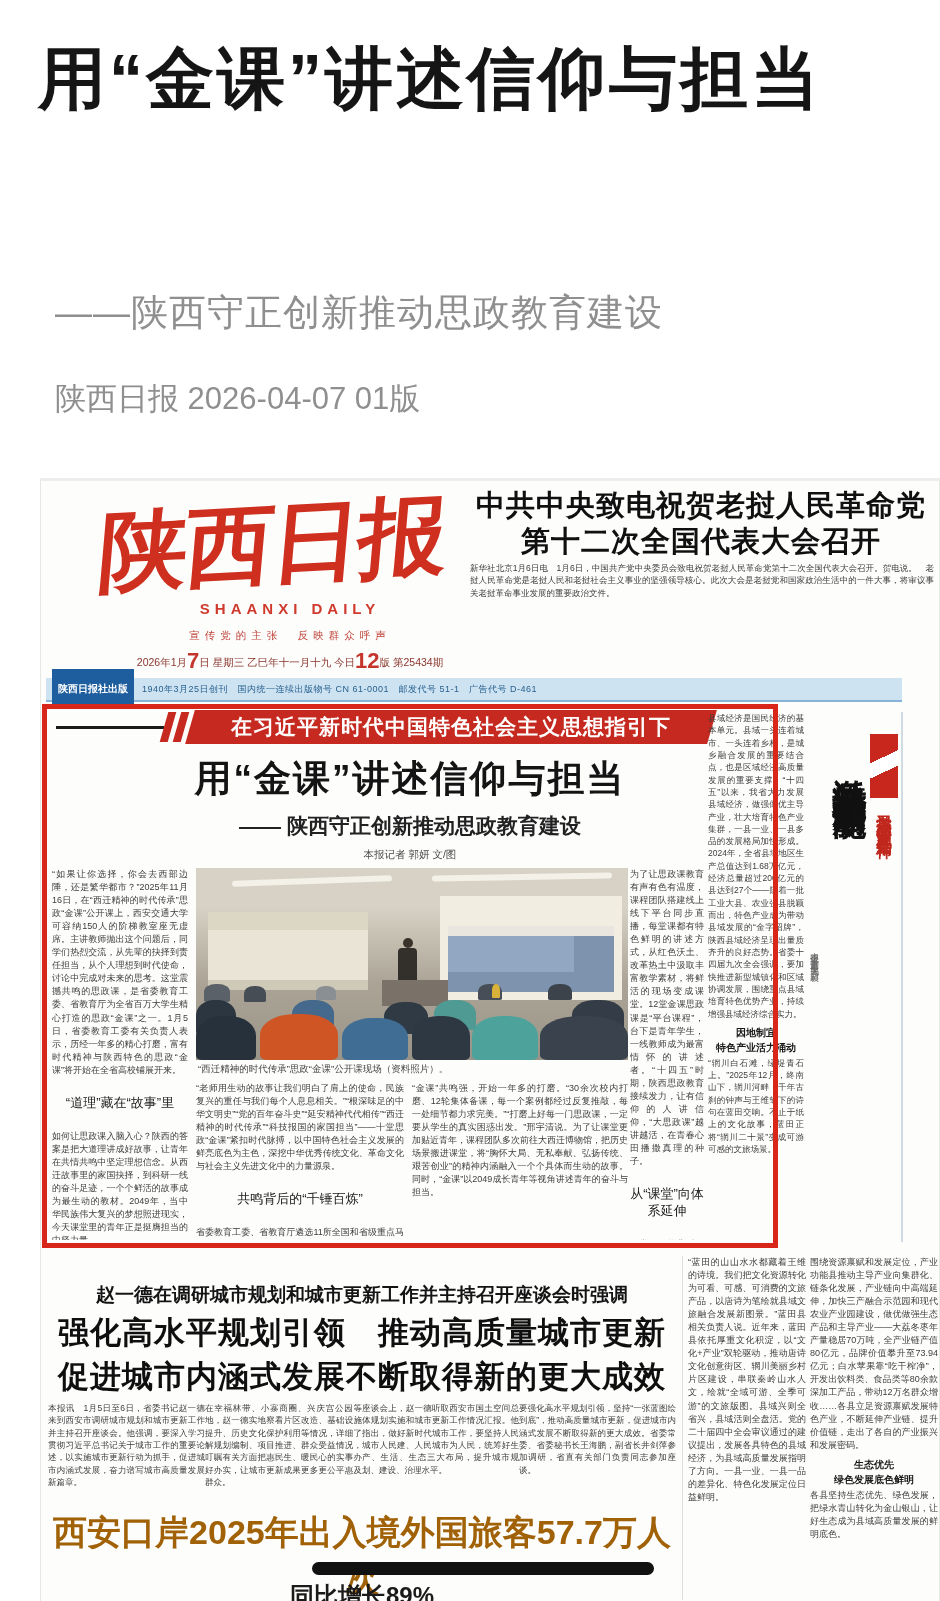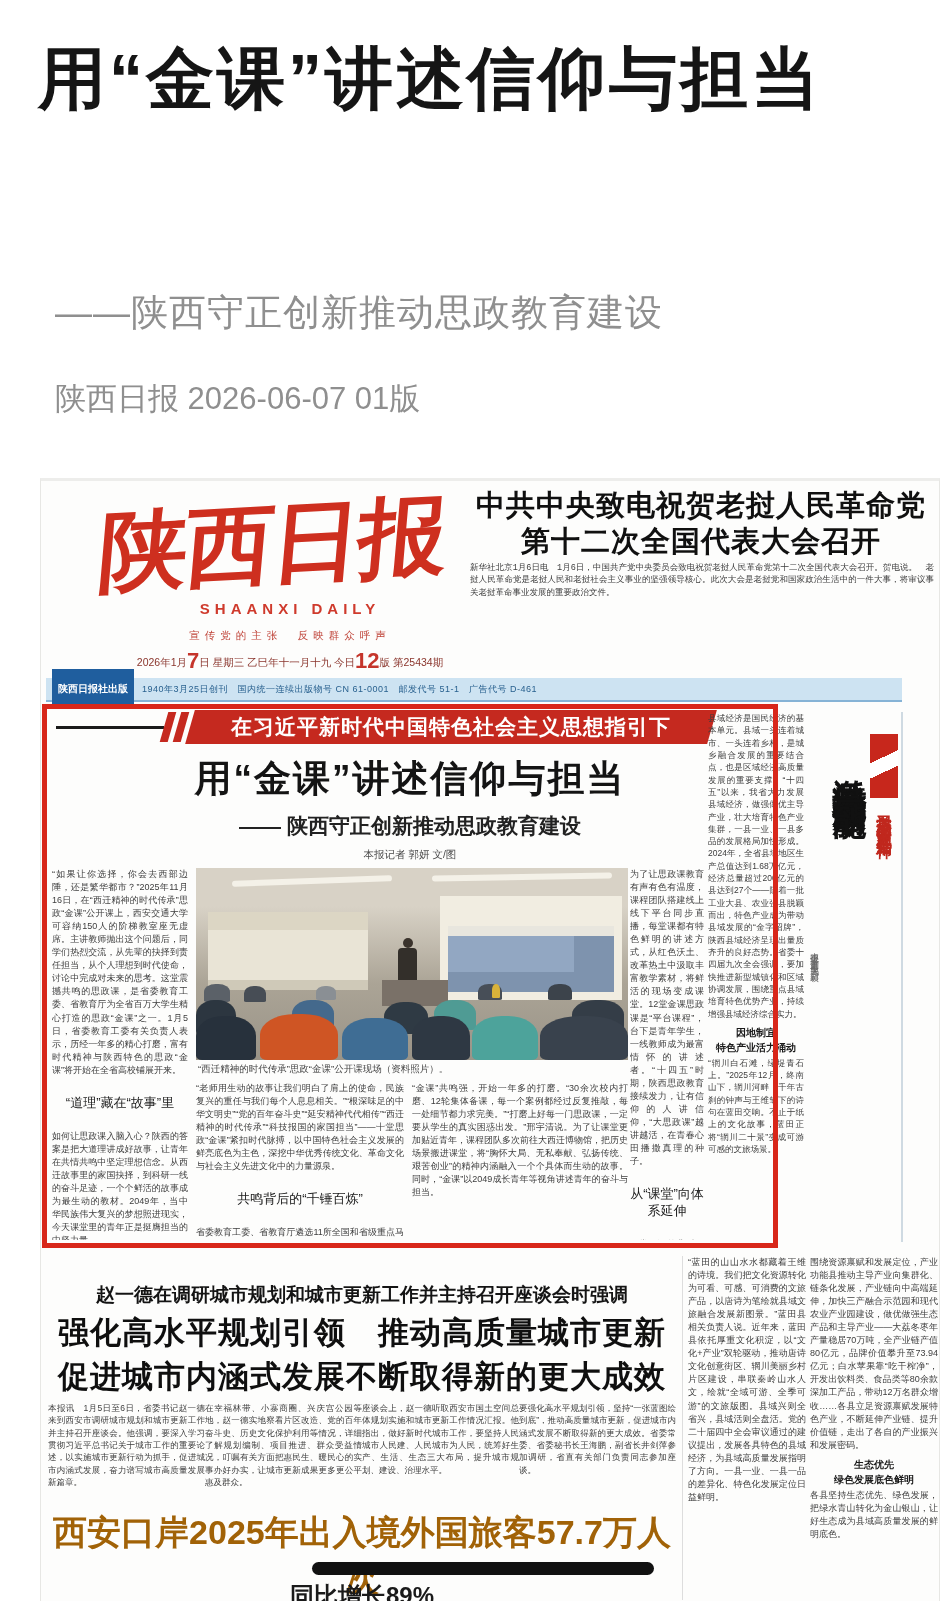--- a/index.html
+++ b/index.html
@@ -26,21 +26,21 @@
   #mh-slogan{left:148px;top:629px;width:284px;text-align:center;font-size:10.5px;
              letter-spacing:5px;color:#bf4237;font-family:Liberation Serif, serif;}
   #mh-date{left:102px;top:648px;width:376px;text-align:center;font-size:10.5px;color:#8a352c;
            white-space:nowrap;}
   #mh-date .big{font-size:22px;font-weight:700;color:#c5352b;vertical-align:-2px;}
 
   
   #cg-h1,#cg-h2{left:468px;width:466px;text-align:center;font-weight:800;font-size:29px;
                 color:#101010;letter-spacing:1px;}
   #cg-h1{top:486px;} #cg-h2{top:522px;}
-  #cg-body{left:470px;top:562px;width:464px;height:112px;display:flex;gap:12px;overflow:hidden;font-family:Liberation Mono, monospace;}
+  #cg-body{left:470px;top:562px;width:464px;height:112px;display:flex;gap:12px;overflow:hidden;}
   #cg-body>div{flex:1;}
 
   
   .t9{font-size:9px;line-height:1.45;text-align:justify;color:#3d3d3d;overflow:hidden;}
   .t8{font-size:8.5px;line-height:1.45;text-align:justify;color:#3d3d3d;overflow:hidden;}
 
   
   #infobar{left:46px;top:678px;width:856px;height:24px;background:#cde3f2;
            border-bottom:2px solid #86b3d6;display:flex;align-items:center;gap:8px;
            padding:0 6px;box-sizing:border-box;}
@@ -113,21 +113,21 @@
   #pt-bar{left:312px;top:1562px;width:342px;height:13px;background:#111;border-radius:7px;}
   #pt-stat{left:48px;top:1580px;width:628px;text-align:center;font-size:24px;font-weight:700;color:#1a1a1a;}
 </style>
 </head>
 <body>
 
 <div id="screen">
 
   <h1 class="ab" id="v-title">用“金课”讲述信仰与担当</h1>
   <div class="ab" id="v-sub">——陕西守正创新推动思政教育建设</div>
-  <div class="ab" id="v-meta">陕西日报 2026-06-07 01版</div>
+  <div class="ab" id="v-meta">陕西日报 2026-04-07 01版</div>
 
   <div class="ab" id="page"></div>
 
   <div class="ab" id="mh-brand">陕西日报</div>
   <div class="ab" id="mh-en">SHAANXI DAILY</div>
   <div class="ab" id="mh-slogan">宣传党的主张　反映群众呼声</div>
   <div class="ab" id="mh-date">
     <span>2026年1月</span><span class="big">7</span><span>日</span>
     <span>星期三</span>
     <span>乙巳年十一月十九</span>
@@ -226,21 +226,21 @@
     <div class="subhead2" style="margin-top:0">绿色发展底色鲜明</div>
     <span>各县坚持生态优先、绿色发展，把绿水青山转化为金山银山，让好生态成为县域高质量发展的鲜明底色。</span>
   </div>
 
   <div class="ab" id="city-rule"></div>
   <div class="ab" id="cy-kicker">赵一德在调研城市规划和城市更新工作并主持召开座谈会时强调</div>
   <div class="ab" id="cy-h2">促进城市内涵式发展不断取得新的更大成效</div>
   <div class="ab" id="cy-h1">强化高水平规划引领　推动高质量城市更新</div>
   <div class="ab" id="cy-body">
     <div class="t8">本报讯　1月5日至6日，省委书记赵一德来到西安市调研城市规划和城市更新工作并主持召开座谈会。他强调，要深入学习贯彻习近平总书记关于城市工作的重要论述，以实施城市更新行动为抓手，促进城市内涵式发展，奋力谱写城市高质量发展新篇章。</div>
-    <div class="t8">在幸福林带、小寨商圈、兴庆宫公园等地，赵一德实地察看片区改造、党的百年奋斗史、历史文化保护利用等情况，详细了解规划编制、项目推进、群众受益情况，叮嘱有关方面把惠民生、暖民心的实事办好办实，让城市更新成果更多更公平惠及群众。</div>
+    <div class="t8">在幸福林带、小寨商圈、兴庆宫公园等地，赵一德实地察看片区改造、基础设施提升、历史文化保护利用等情况，详细了解规划编制、项目推进、群众受益情况，叮嘱有关方面把惠民生、暖民心的实事办好办实，让城市更新成果更多更公平惠及群众。</div>
     <div class="t8">座谈会上，赵一德听取西安市国土空间总体规划实施和城市更新工作情况汇报。他指出，做好新时代城市工作，要坚持人民城市人民建、人民城市为人民，统筹好生产、生活、生态三大布局，提升城市规划、建设、治理水平。</div>
     <div class="t8">要强化高水平规划引领，坚持“一张蓝图绘到底”，推动高质量城市更新，促进城市内涵式发展不断取得新的更大成效。省委常委、省委秘书长王海鹏，副省长井剑萍参加调研，省直有关部门负责同志参加座谈。</div>
   </div>
 
   <div class="ab" id="pt-head">西安口岸2025年出入境外国旅客57.7万人次</div>
   <div class="ab" id="pt-bar"></div>
   <div class="ab" id="pt-stat">同比增长89%</div>
 
   <div class="ab" id="anno"></div>
 

